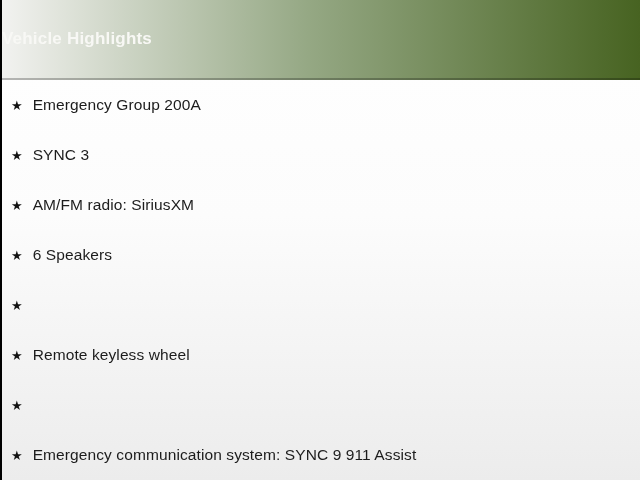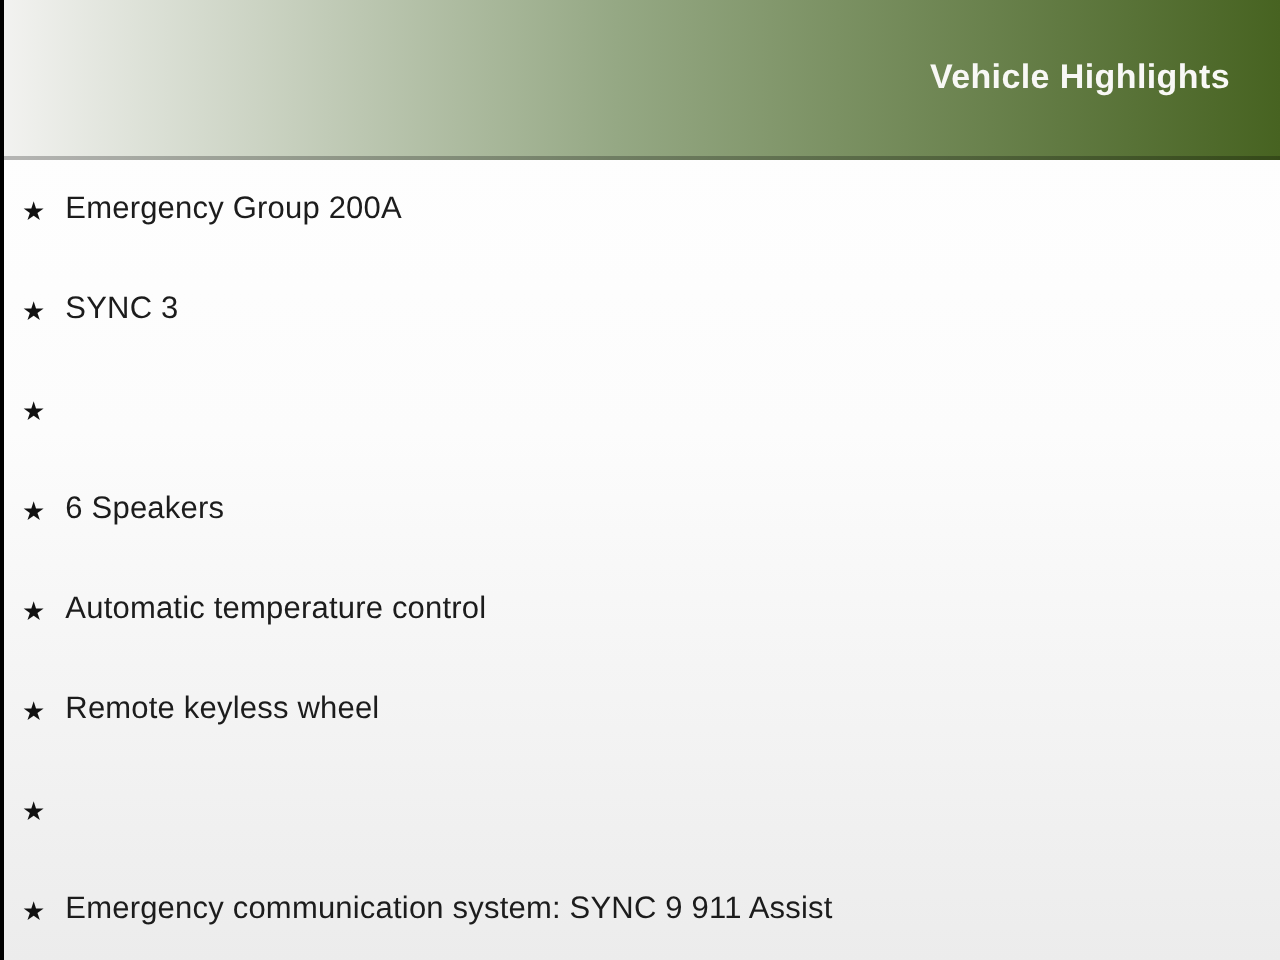--- a/index.html
+++ b/index.html
@@ -15,21 +15,21 @@
     box-sizing: border-box;
     border-left: 2px solid #000000;
     background: linear-gradient(180deg, #ffffff 0%, #fcfcfc 45%, #ececec 100%);
     overflow: hidden;
   }
   .header {
     height: 80px;
     box-sizing: border-box;
     display: flex;
     align-items: center;
-    justify-content: flex-end;
+    justify-content: flex-start;
     padding-right: 25px;
     background: linear-gradient(90deg, #f2f2f0 0%, #95a884 48%, #476321 100%);
     border-bottom: 2px solid rgba(0,0,0,0.25);
   }
   .header-title {
     color: #f8f8f5;
     font-size: 17px;
     font-weight: bold;
     letter-spacing: 0.2px;
   }
@@ -70,28 +70,28 @@
     <li class="highlight-row">
       <span class="star">★</span>
       <span class="item-label">Emergency Group 200A</span>
     </li>
     <li class="highlight-row">
       <span class="star">★</span>
       <span class="item-label">SYNC 3</span>
     </li>
     <li class="highlight-row">
       <span class="star">★</span>
+      <span class="item-label">AM/FM radio: SiriusXM</span>
     </li>
     <li class="highlight-row">
       <span class="star">★</span>
       <span class="item-label">6 Speakers</span>
     </li>
     <li class="highlight-row">
       <span class="star">★</span>
-      <span class="item-label">Automatic temperature control</span>
     </li>
     <li class="highlight-row">
       <span class="star">★</span>
       <span class="item-label">Remote keyless wheel</span>
     </li>
     <li class="highlight-row">
       <span class="star">★</span>
     </li>
     <li class="highlight-row">
       <span class="star">★</span>

